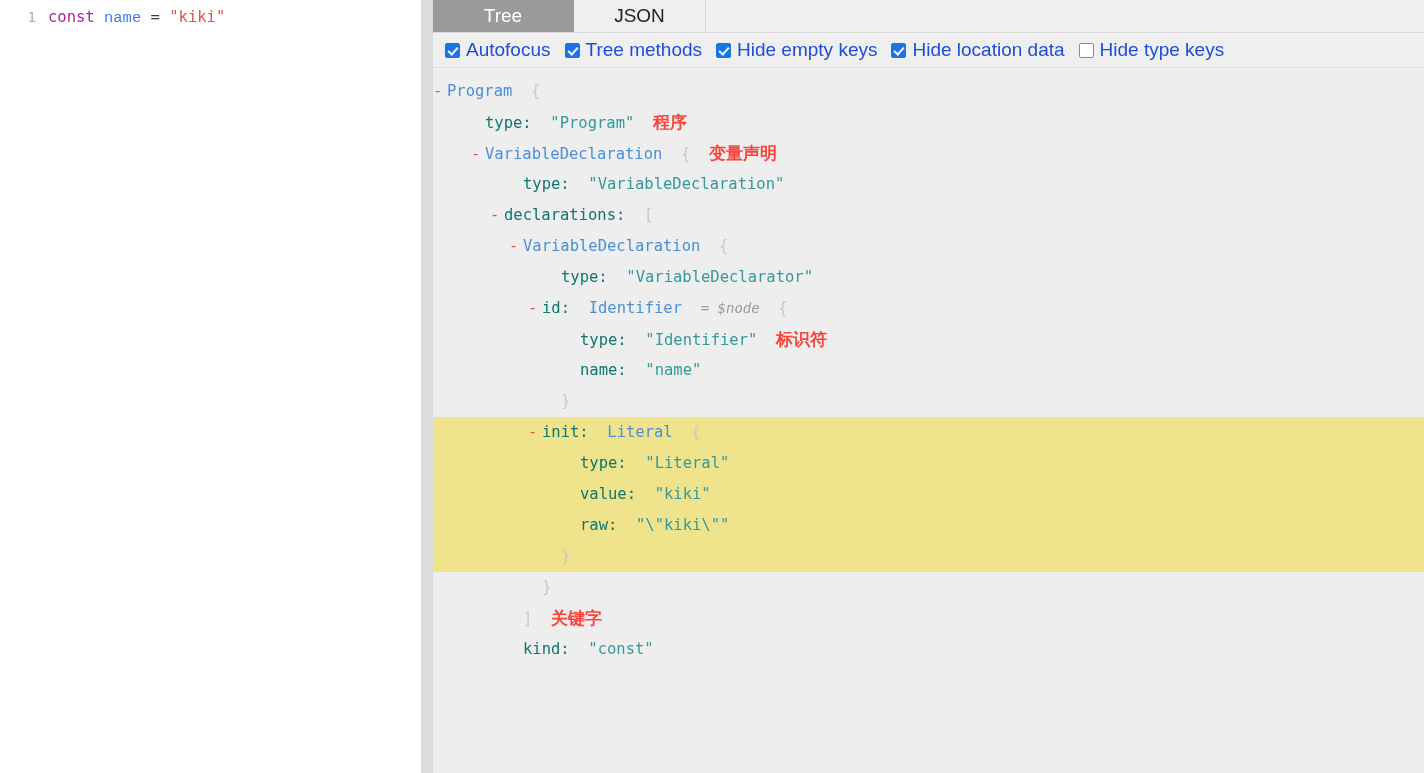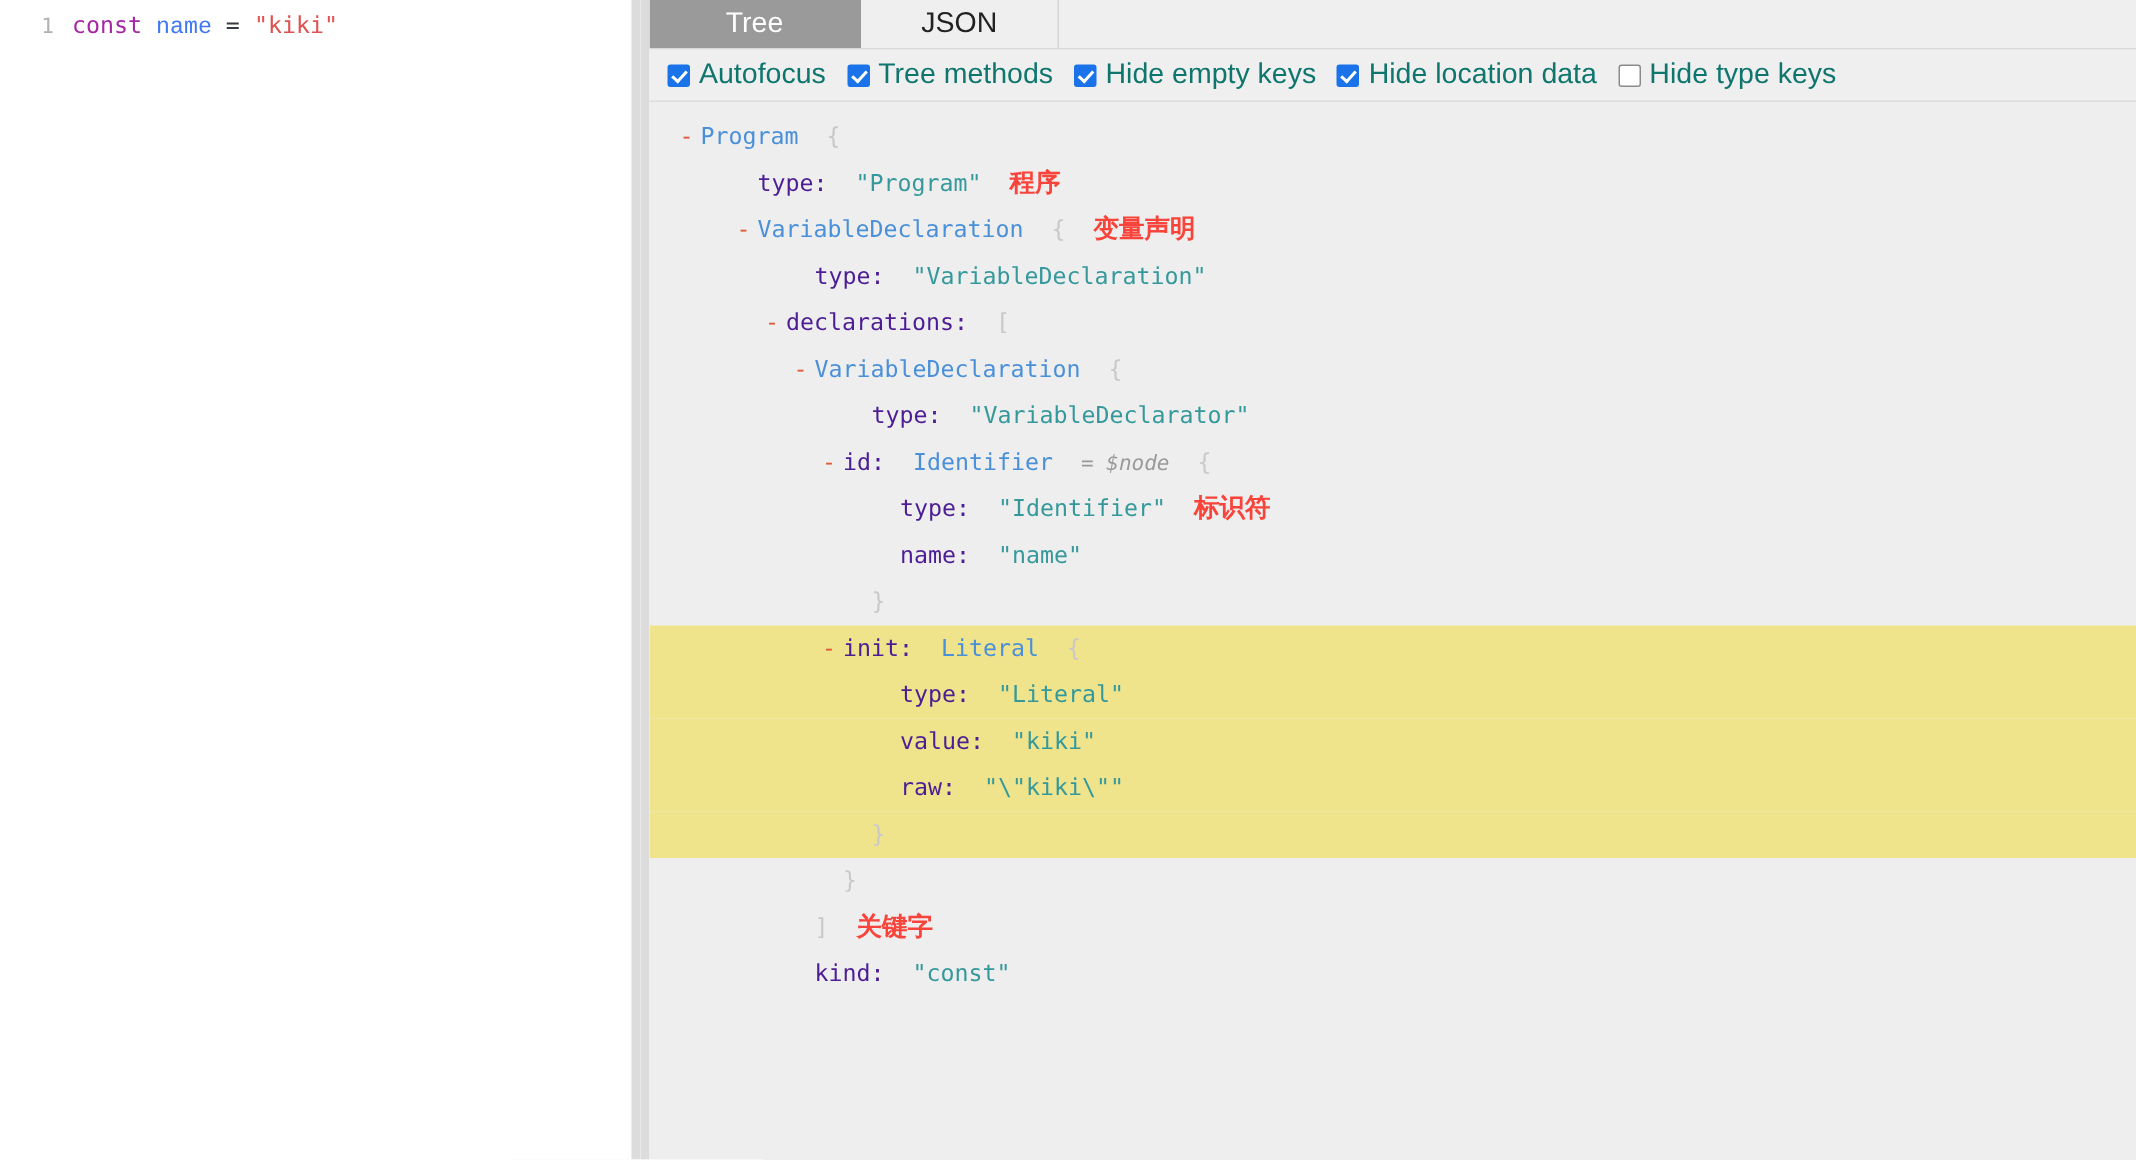--- a/index.html
+++ b/index.html
@@ -85,21 +85,21 @@
     align-items: center;
     padding-left: 12px;
     background: #efefef;
     border-bottom: 1px solid #dcdcdc;
     gap: 0px;
   }
   .opt {
     display: inline-flex;
     align-items: center;
     font-size: 19px;
-    color: #0f766e;
+    color: #1d4ed8;
     margin-right: 14px;
     cursor: pointer;
     user-select: none;
     white-space: nowrap;
     text-align: center;
   }
   .cbox {
     width: 15px; height: 15px;
     flex: 0 0 15px;
     border: 1px solid #8b8b8b;
@@ -130,30 +130,30 @@
     padding-top: 8px;
     font-family: "DejaVu Sans Mono", "Liberation Mono", monospace;
     font-size: 15.5px;
   }
   .trow {
     height: 31px;
     line-height: 31px;
     white-space: pre;
     position: relative;
     display: block;
-    padding-left: 20px;
+    padding-left: 0;
   }
   .trow.hl { background: #efe38c; }
   .toggle {
     color: #e05a3a;
     display: inline-block;
     width: 14px;
     cursor: pointer;
   }
-  .k-key   { color: #4c1d95; }
+  .k-key   { color: #0f766e; }
   .k-node  { color: #4a90d9; }
   .k-str   { color: #35999b; }
   .k-brace { color: #c9c9c9; }
   .k-alias { color: #9a9a9a; font-style: italic; font-size: 14px; }
   .cn      { color: #f8443a; font-family: "DejaVu Sans", sans-serif; font-size: 17px; font-weight: 700; }
 
   
   #editor-scroll {
     position: absolute;
     right: 0; top: 0;

